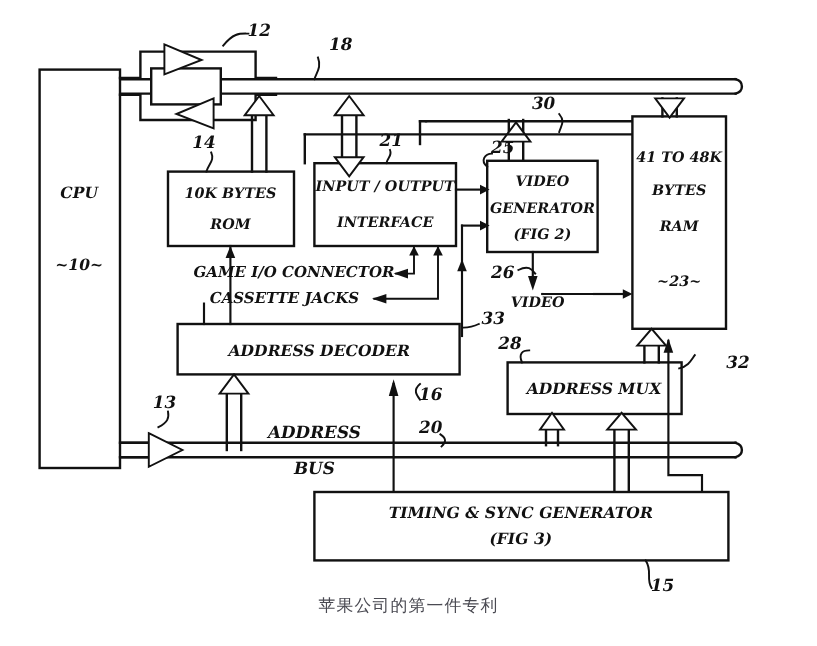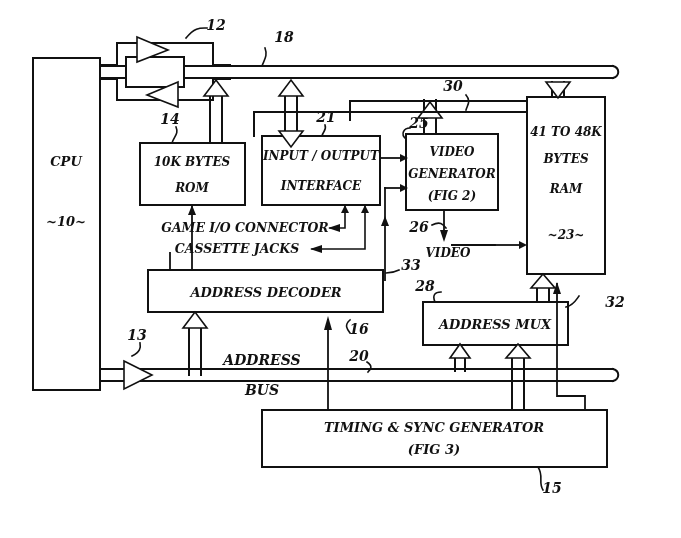--- a/index.html
+++ b/index.html
@@ -287,14 +287,15 @@
     </g>
 
     <rect class="box" x="262" y="410" width="345" height="57"></rect>
     <text class="blk-label" x="434" y="428" font-size="13">TIMING &amp; SYNC GENERATOR</text>
     <text class="blk-label" x="434" y="450" font-size="13">(FIG 3)</text>
     <path class="ln" stroke-width="1.6" d="M 538 467 C 544 476 538 482 543 490"></path>
     <text class="ref-num" x="552" y="489" font-size="14">15</text>
 
   </svg>
 
+  <div id="caption">苹果公司的第一件专利</div>
 
 </div>
 
 </body></html>

